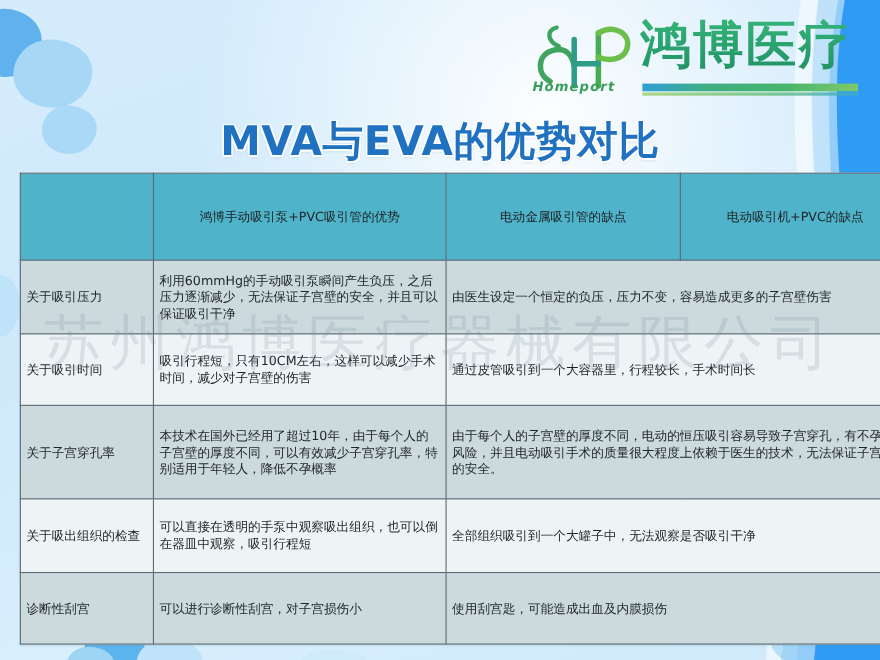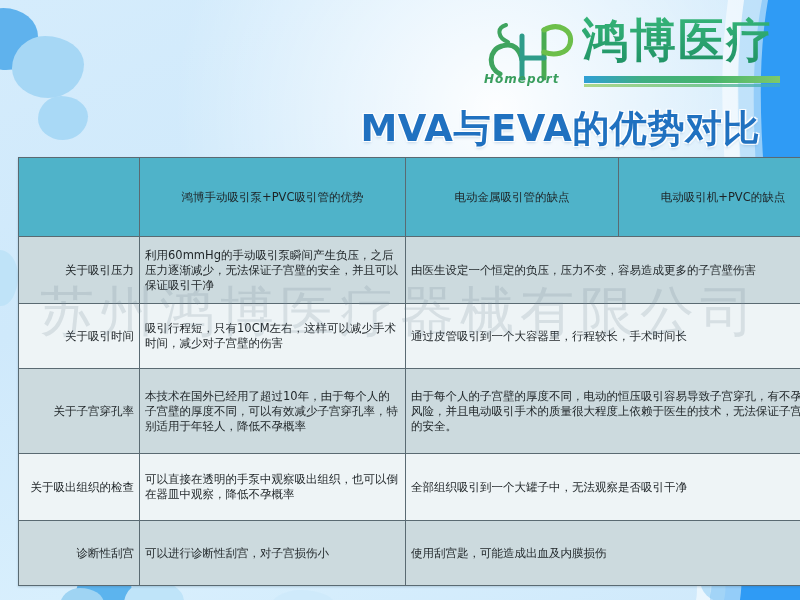--- a/index.html
+++ b/index.html
@@ -53,30 +53,31 @@
   }
   .logo-bar2{
     position:absolute;left:106px;top:72px;width:196px;height:3px;
     background:linear-gradient(90deg,#9ccf6d 0%,#63bd79 60%,#3fa9c9 100%);
     opacity:.8;
   }
 
   
   #title{
     position:absolute;left:0;top:104px;width:760px;
-    text-align:right;
+    text-align:center;
     font-size:37px;font-weight:700;letter-spacing:.5px;
     color:#2071c0;
     text-shadow:
       -1.4px -1.4px 0 rgba(255,255,255,.85),
        1.4px -1.4px 0 rgba(255,255,255,.85),
       -1.4px  1.4px 0 rgba(255,255,255,.85),
        1.4px  1.4px 0 rgba(255,255,255,.85),
        0 2px 3px rgba(32,90,150,.22);
     white-space:nowrap;
+    padding-left:20px;
   }
 
   
   #watermark{
     position:absolute;left:0;top:276px;width:800px;
     text-align:center;
     font-size:54px;font-weight:400;letter-spacing:6px;
     color:rgba(120,140,155,.20);
     white-space:nowrap;pointer-events:none;
     z-index:6;
@@ -108,21 +109,21 @@
     font-weight:400;
     color:#10181c;
     border-color:#46707f;
   }
   .c-label{width:110px;text-align:center;}
   .c-pro{width:255px;text-align:center;}
   .c-con1{width:202px;}
   .c-con2{width:198px;}
   tbody tr:nth-child(odd) td{background:#ccdade;}
   tbody tr:nth-child(even) td{background:#eef4f6;}
-  tbody td.cell-label{text-align:right;margin-top:16px;}
+  tbody td.cell-label{text-align:left;margin-top:16px;}
   tbody td.cell-text{text-align:left;}
   .r1 td{height:58px;}
   .r2 td{height:56px;}
   .r3 td{height:76px;}
   .r4 td{height:58px;}
   .r5 td{height:56px;}
 </style>
 </head>
 <body>
 
@@ -183,21 +184,21 @@
         <td class="cell-text">吸引行程短，只有10CM左右，这样可以减少手术时间，减少对子宫壁的伤害</td>
         <td class="cell-text" colspan="2">通过皮管吸引到一个大容器里，行程较长，手术时间长</td>
       </tr>
       <tr class="r3">
         <td class="cell-label">关于子宫穿孔率</td>
         <td class="cell-text">本技术在国外已经用了超过10年，由于每个人的子宫壁的厚度不同，可以有效减少子宫穿孔率，特别适用于年轻人，降低不孕概率</td>
         <td class="cell-text" colspan="2">由于每个人的子宫壁的厚度不同，电动的恒压吸引容易导致子宫穿孔，有不孕的风险，并且电动吸引手术的质量很大程度上依赖于医生的技术，无法保证子宫壁的安全。</td>
       </tr>
       <tr class="r4">
         <td class="cell-label">关于吸出组织的检查</td>
-        <td class="cell-text">可以直接在透明的手泵中观察吸出组织，也可以倒在器皿中观察，降低不孕概率</td>
+        <td class="cell-text">可以直接在透明的手泵中观察吸出组织，也可以倒在器皿中观察，吸引行程短</td>
         <td class="cell-text" colspan="2">全部组织吸引到一个大罐子中，无法观察是否吸引干净</td>
       </tr>
       <tr class="r5">
         <td class="cell-label">诊断性刮宫</td>
         <td class="cell-text">可以进行诊断性刮宫，对子宫损伤小</td>
         <td class="cell-text" colspan="2">使用刮宫匙，可能造成出血及内膜损伤</td>
       </tr>
     </tbody>
   </table>
 

